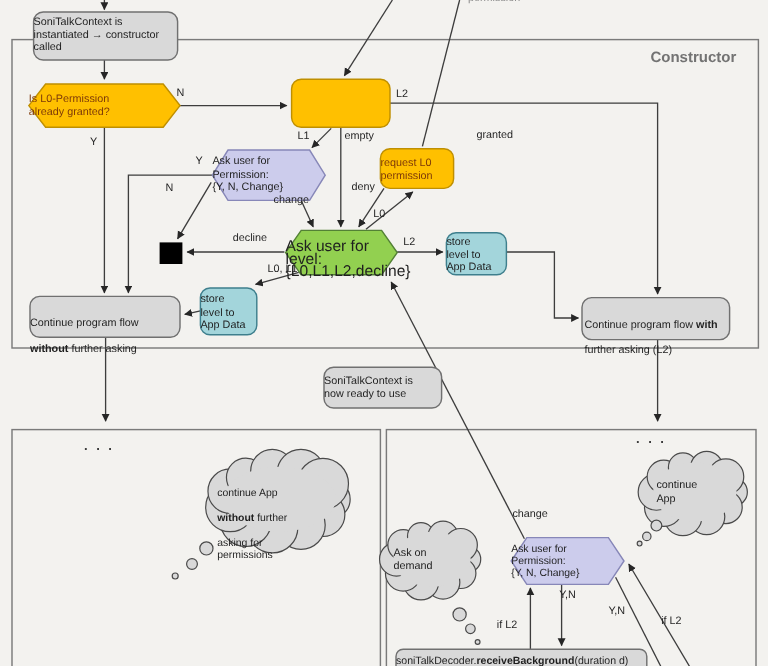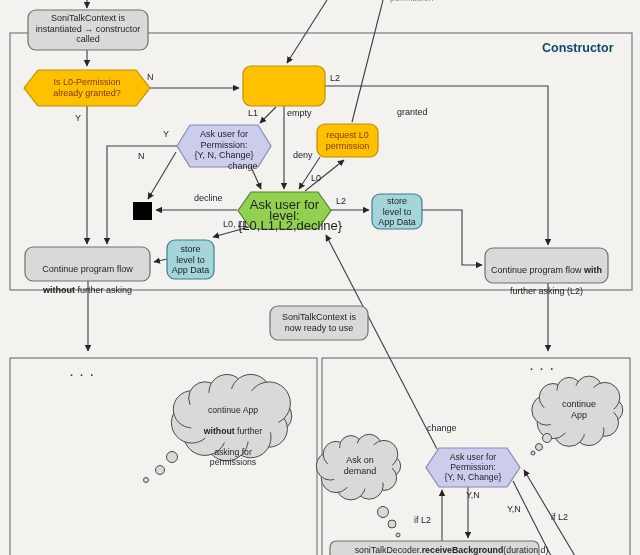--- a/index.html
+++ b/index.html
@@ -18,23 +18,23 @@
   .edge{stroke:var(--line);stroke-width:1.1;fill:none;}
   .gray-shape{fill:var(--gray_fill);stroke:var(--gray_border);stroke-width:1.2;}
   .orange-shape{fill:var(--orange);stroke:var(--orange_border);stroke-width:1.2;}
   .green-shape{fill:var(--green);stroke:var(--green_border);stroke-width:1.2;}
   .purple-shape{fill:var(--purple);stroke:var(--purple_border);stroke-width:1.2;}
   .teal-shape{fill:var(--teal);stroke:var(--teal_border);stroke-width:1.2;}
   .cloud-part{fill:var(--gray_fill);stroke:#4a4a4a;stroke-width:1;}
   .cloud-core{fill:var(--gray_fill);stroke:none;}
   .bubble{fill:var(--gray_fill);stroke:#4a4a4a;stroke-width:1;}
   .lbl{position:absolute;font-size:9px;color:#262626;white-space:nowrap;}
-  .node-text{position:absolute;text-align:center;font-size:9px;line-height:10.5px;color:var(--text);white-space:pre-line;}
+  .node-text{position:absolute;font-size:9px;line-height:10.5px;color:var(--text);white-space:pre-line;}
   .orange-text{color:var(--orange_text);}
-  .title{position:absolute;font-size:12.5px;font-weight:bold;color:#0c4a6e;}
+  .title{position:absolute;font-size:12.5px;font-weight:bold;color:#737373;}
   .ellipsis{position:absolute;font-size:11px;font-weight:bold;color:#3a3a3a;letter-spacing:2px;}
   .cut-top{position:absolute;top:-7px;font-size:9px;color:#8a8a8a;}
   .nowrap{white-space:nowrap;}
   b{font-weight:bold;}
 </style>
 </head>
 <body>
 
 <div id="canvas">
 

